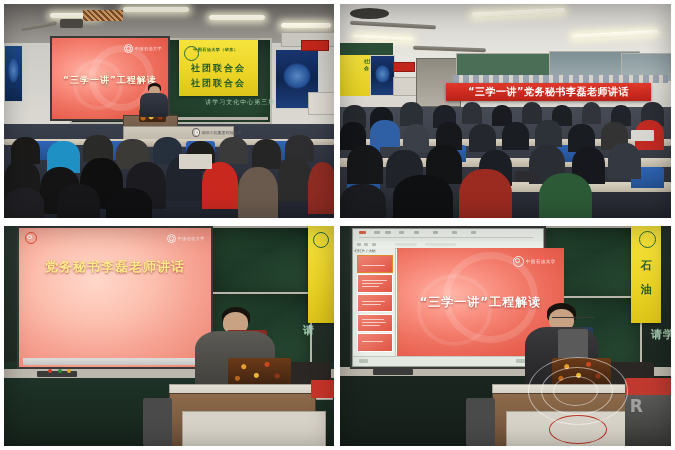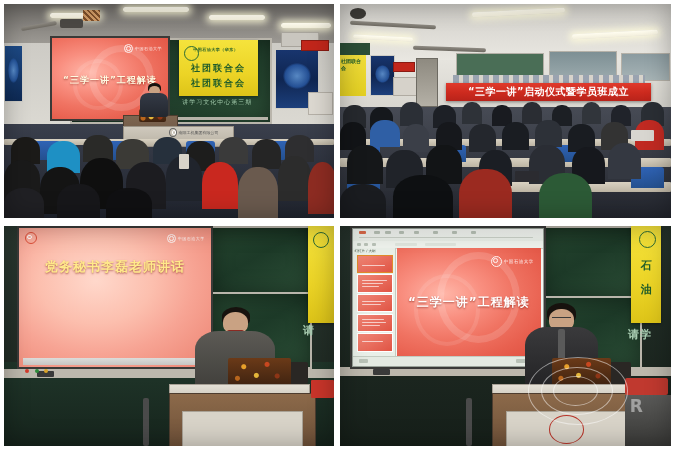--- a/index.html
+++ b/index.html
@@ -6,21 +6,21 @@
   body{width:675px;height:450px;overflow:hidden;font-family:"DejaVu Sans",sans-serif;}
 
   .collage{position:relative;width:675px;height:450px;background:#ffffff;}
 
   .panel{position:absolute;overflow:hidden;background:#2b2b2b;}
   .p1{left:4px;  top:4px;   width:330px;height:214px;}
   .p2{left:340px;top:4px;   width:331px;height:214px;}
   .p3{left:4px;  top:226px; width:330px;height:220px;}
   .p4{left:340px;top:226px; width:331px;height:220px;}
 
-  .layer{position:absolute;}
+  .layer{position:absolute;padding-left:23px;}
 
   
   .ceiling{left:0;top:0;width:100%;height:22%;
     background:linear-gradient(#6d6a66,#8d8a85 55%,#a5a29c);}
   .ceiling2{left:0;top:0;width:100%;height:30%;
     background:linear-gradient(#cfcdc8,#e2e0da 60%,#eceae4);}
   .tube{position:absolute;background:linear-gradient(#fffdf0,#f3efdc);
     border-radius:2px;box-shadow:0 0 7px 3px rgba(255,252,220,.85);}
   .tubedark{position:absolute;background:linear-gradient(#8e8a82,#6e6a62);border-radius:2px;}
   .projector{position:absolute;background:#4b4844;border-radius:2px;}
@@ -220,21 +220,21 @@
     <div class="exit" style="left:16%;top:27%;width:6%;height:4%;"></div>
     <div class="layer" style="left:16%;top:34%;width:7%;height:8%;background:#d6d2ca;border:1px solid #b0aba2;"></div>
     <div class="layer" style="left:23%;top:25%;width:6%;height:22%;background:linear-gradient(#8e8a80,#b4b0a6);border:1px solid #6d6a62;"></div>
 
     <div class="layer" style="left:35%;top:23%;width:26%;height:10%;background:#4a6e56;border:1px solid #b3afa6;"></div>
     <div class="layer" style="left:63%;top:22%;width:20%;height:12%;background:linear-gradient(#7d8f94,#9aa9ac);border:1px solid #b5b1a8;"></div>
     <div class="layer" style="left:85%;top:23%;width:14%;height:12%;background:linear-gradient(#8b9ba0,#a7b4b6);border:1px solid #b5b1a8;"></div>
     <div class="layer" style="left:34%;top:33%;width:58%;height:4%;background:repeating-linear-gradient(90deg,#9aa3b0 0 6px,#d8d4cb 6px 10px);"></div>
 
     <div class="rbanner" style="left:32%;top:37%;width:62%;height:8.5%;">
-      <span style="font-size:10px;">“三学一讲”启动仪式暨学员班成立</span>
+      <span style="font-size:10px;">“三学一讲”党务秘书李磊老师讲话</span>
     </div>
 
     <div class="deskrow" style="left:0;top:63%;width:100%;height:3.5%;"></div>
     <div class="deskrow" style="left:0;top:72%;width:100%;height:4%;"></div>
     <div class="deskrow" style="left:48%;top:83%;width:52%;height:5%;"></div>
     <div class="seat" style="left:4%;top:66%;width:8%;height:8%;"></div>
     <div class="seat" style="left:30%;top:66%;width:8%;height:8%;"></div>
     <div class="seat" style="left:64%;top:66%;width:8%;height:8%;"></div>
     <div class="seat" style="left:88%;top:76%;width:10%;height:10%;"></div>
     <div class="seat" style="left:2%;top:78%;width:10%;height:10%;"></div>

